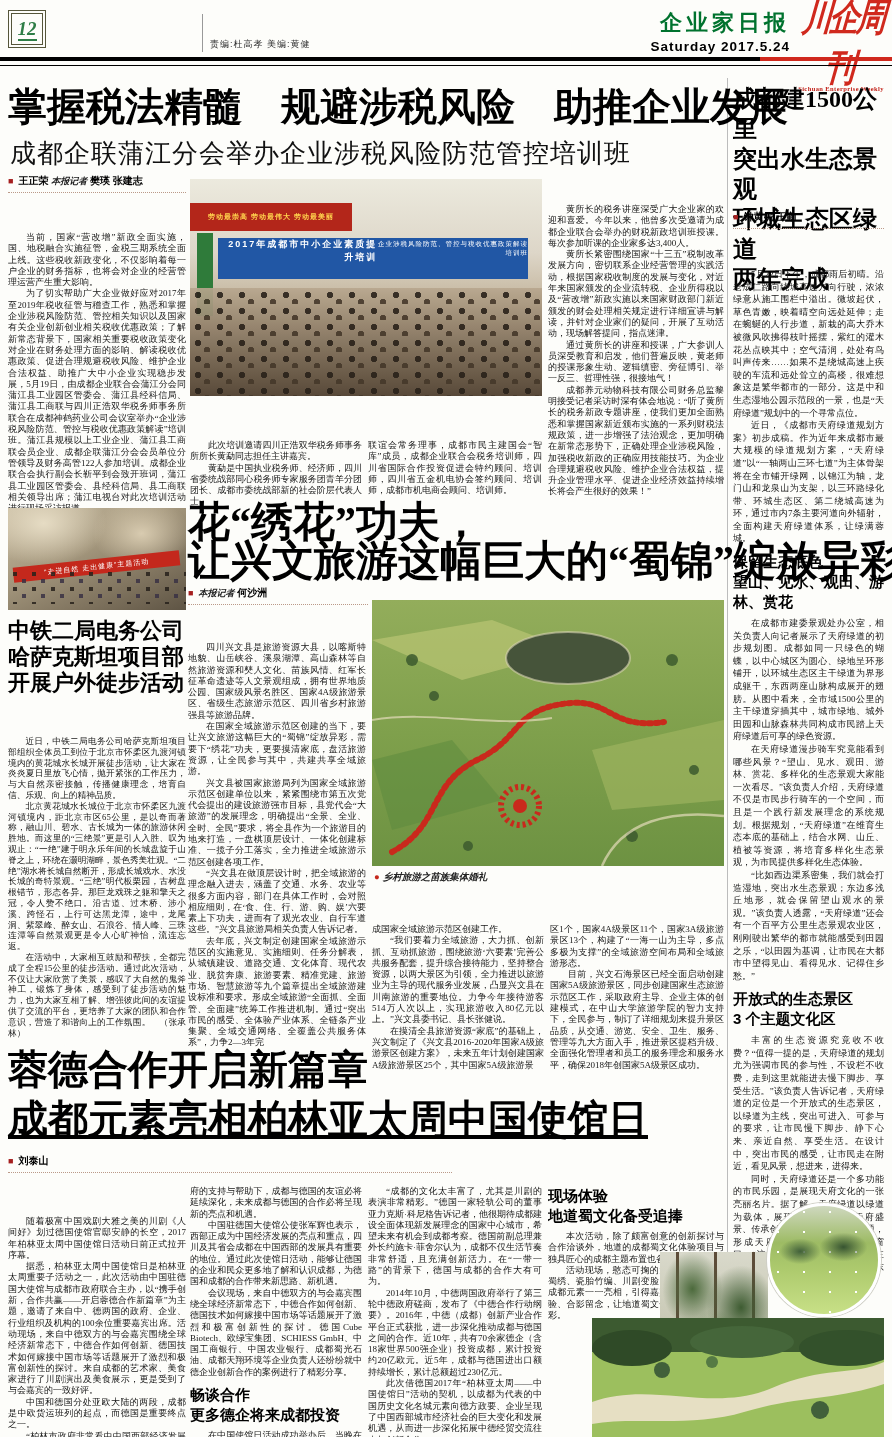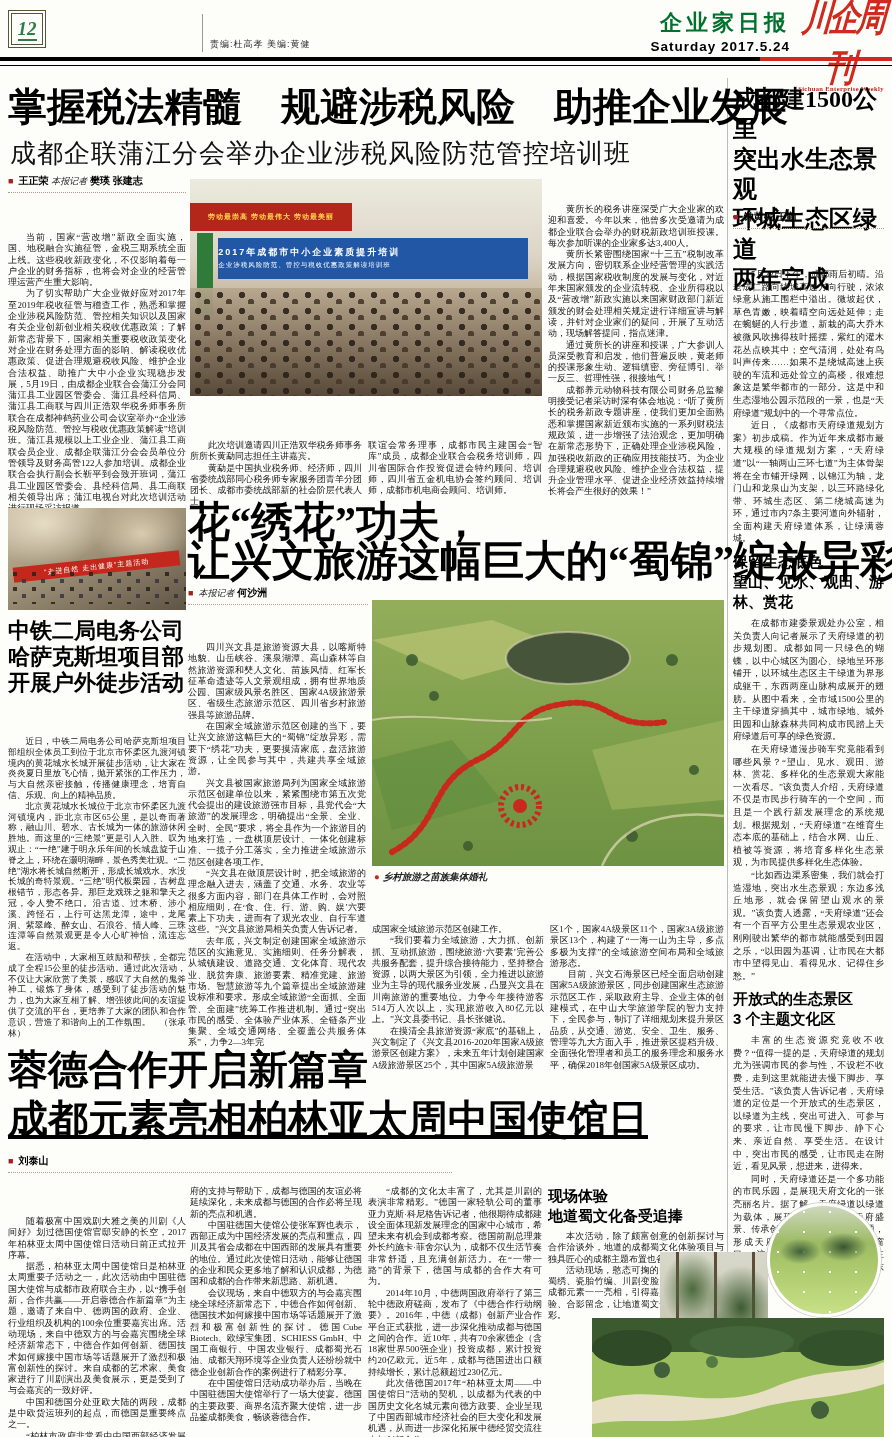--- a/index.html
+++ b/index.html
@@ -24,42 +24,42 @@
   .rule-thick{left:0;top:57px;width:760px;height:4px;background:#000;}
   .rule-red{left:760px;top:57px;width:132px;height:4px;background:#d0291d;}
   .rule-thin{left:0;top:65px;width:892px;height:1px;background:#000;}
   .sidebar-rule{left:727px;top:78px;width:1px;height:1359px;background:#bcbcbc;}
   
   .headline{font-weight:900;white-space:nowrap;color:#000;}
   .deck{font-weight:400;color:#111;}
   .byline{font-size:10px;font-weight:bold;color:#000;border-bottom:1px dotted #b98;padding-bottom:4px;
           font-family:"Liberation Sans","DejaVu Sans",sans-serif;}
   .byline .sq{color:#a51f1f;font-size:9px;margin-right:5px;}
-  .byline .rep{font-weight:normal;font-style:italic;font-size:9px;color:#222;}
+  .byline .rep{font-weight:bold;font-style:italic;font-size:9px;color:#222;}
   .col{font-size:9px;line-height:11.3px;text-align:justify;overflow:hidden;color:#161616;margin-top:36px;}
   .col p{margin:0;text-indent:2em;}
   .col.cont > div:first-child > p:first-child, .col.cont > p:first-child{text-indent:0;}
   .col .sub{font-family:"Liberation Sans","DejaVu Sans",sans-serif;font-weight:bold;font-size:15px;line-height:20px;
             margin:7px 0 5px;text-indent:0;color:#000;}
   .sidecol{font-size:9px;line-height:12.6px;}
   .caption{font-size:9.5px;font-weight:bold;font-style:italic;color:#222;}
   .caption .dot{color:#c4281c;font-style:normal;margin-right:3px;}
   .sideheadline{font-weight:900;font-size:24px;line-height:30px;color:#000;}
   .midheadline{font-weight:900;font-size:42px;line-height:38px;white-space:nowrap;color:#000;}
   .bigheadline{font-weight:900;font-size:40px;line-height:48px;white-space:nowrap;color:#000;}
   .smallheadline{font-weight:900;font-size:22px;line-height:26px;color:#000;}
   
   .photo{overflow:hidden;}
   .photo-training{background:linear-gradient(180deg,#eceade 0%,#ddd6c8 34%,#c9bca6 52%,#a08a6f 66%,#6b5844 84%,#4a3d30 100%);}
   .pt-redbanner{position:absolute;left:0;top:11%;width:46%;height:13%;background:#b3261a;color:#ffd34d;
                 font-size:7px;display:flex;align-items:center;justify-content:center;letter-spacing:1px;
                 font-family:"Liberation Sans","DejaVu Sans",sans-serif;font-weight:bold;}
   .pt-greenbanner{position:absolute;left:2%;top:25%;width:4.5%;height:38%;background:#2f7b3a;}
-  .pt-banner{position:absolute;left:8%;top:27%;width:88%;height:19%;background:#2157a5;color:#fff;text-align:left;
-             display:flex;flex-direction:column;justify-content:center;font-family:"Liberation Sans","DejaVu Sans",sans-serif;}
+  .pt-banner{position:absolute;left:8%;top:27%;width:88%;height:19%;background:#2157a5;color:#fff;text-align:right;
+             display:flex;flex-direction:row;justify-content:center;font-family:"Liberation Sans","DejaVu Sans",sans-serif;}
   .pt-banner .l1{font-size:9px;font-weight:bold;letter-spacing:2px;}
   .pt-banner .l2{font-size:6.5px;margin-top:2px;letter-spacing:1px;}
   .pt-crowd{position:absolute;left:0;bottom:0;width:100%;height:50%;
             background:radial-gradient(circle 3px at 8px 7px,#2c241c 97%,transparent),
                        radial-gradient(circle 3px at 17px 14px,#473a2c 97%,transparent),
                        linear-gradient(180deg,#b8a78e,#5a4b3a);
             background-size:22px 16px,22px 16px,100% 100%;opacity:.92;}
   .photo-hiking{background:
       radial-gradient(90px 60px at 20% 15%,#e6dcc4 0%,transparent 70%),
       radial-gradient(70px 50px at 75% 25%,#d8cbb0 0%,transparent 70%),
@@ -235,20 +235,24 @@
       <p data-name="paragraph">中国和德国分处亚欧大陆的两段，成都是中欧货运班列的起点，而德国是重要终点之一。</p>
       <p data-name="paragraph">“柏林市政府非常看中中国西部经济发展潜力，期待未来能够在更多方面与成都企业开展深入合作。”柏林市经济能源部经济政策与秩序司司长达维德·韦瑟特表示。成都市政府市长助理韩春林指出，近年来成都与德国的交往合作可谓硕果累累。在中德两国政</p>
     </div>
 
   <div class="abs col cont" style="left:190px;top:1150px;width:172px;height:287px;" data-name="berlin-column-2">
     <div data-name="berlin-col2-paras-a">
         <p data-name="paragraph">府的支持与帮助下，成都与德国的友谊必将延续深化，未来成都与德国的合作必将呈现新的亮点和机遇。</p>
         <p data-name="paragraph">中国驻德国大使馆公使张军辉也表示，西部正成为中国经济发展的亮点和重点，四川及其省会成都在中国西部的发展具有重要的地位。通过此次使馆日活动，能够让德国的企业和民众更多地了解和认识成都，为德国和成都的合作带来新思路、新机遇。</p>
         <p data-name="paragraph">会议现场，来自中德双方的与会嘉宾围绕全球经济新常态下，中德合作如何创新、德国技术如何嫁接中国市场等话题展开了激烈和极富创新性的探讨。德国Cube Biotech、欧绿宝集团、SCHIESS GmbH、中国工商银行、中国农业银行、成都蜀光石油、成都天翔环境等企业负责人还纷纷就中德企业创新合作的案例进行了精彩分享。</p>
       </div>
+    <h3 class="sub" data-name="berlin-col2-subhead">
+      <span data-name="subhead-line">畅谈合作</span><br>
+      <span data-name="subhead-line">更多德企将来成都投资</span>
+    </h3>
     <div data-name="berlin-col2-paras-b">
         <p data-name="paragraph">在中国使馆日活动成功举办后，当晚在中国驻德国大使馆举行了一场大使宴。德国的主要政要、商界名流齐聚大使馆，进一步品鉴成都美食，畅谈蓉德合作。</p>
       </div>
   </div>
 
   <div class="abs col" style="left:368px;top:1150px;width:174px;height:287px;" data-name="berlin-column-3">
       <p data-name="paragraph">“成都的文化太丰富了，尤其是川剧的表演非常精彩。”德国一家轻轨公司的董事亚力克斯·科尼格告诉记者，他很期待成都建设全面体现新发展理念的国家中心城市，希望未来有机会到成都考察。德国前副总理兼外长约施卡·菲舍尔认为，成都不仅生活节奏非常舒适，且充满创新活力。在“一带一路”的背景下，德国与成都的合作大有可为。</p>
       <p data-name="paragraph">2014年10月，中德两国政府举行了第三轮中德政府磋商，发布了《中德合作行动纲要》。2016年，中德（成都）创新产业合作平台正式获批，进一步深化推动成都与德国之间的合作。近10年，共有70余家德企（含18家世界500强企业）投资成都，累计投资约20亿欧元。近5年，成都与德国进出口额持续增长，累计总额超过230亿元。</p>
       <p data-name="paragraph">此次借德国2017年“柏林亚太周——中国使馆日”活动的契机，以成都为代表的中国历史文化名城元素向德方政要、企业呈现了中国西部城市经济社会的巨大变化和发展机遇，从而进一步深化拓展中德经贸交流往来与创新合作。</p>
     </div>

